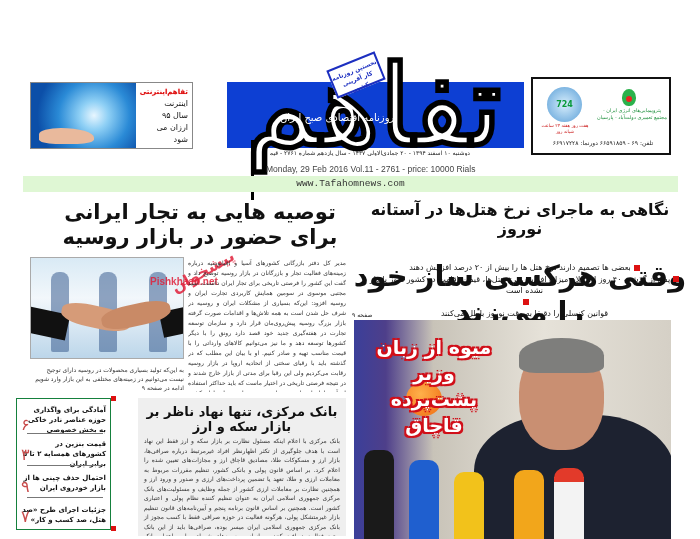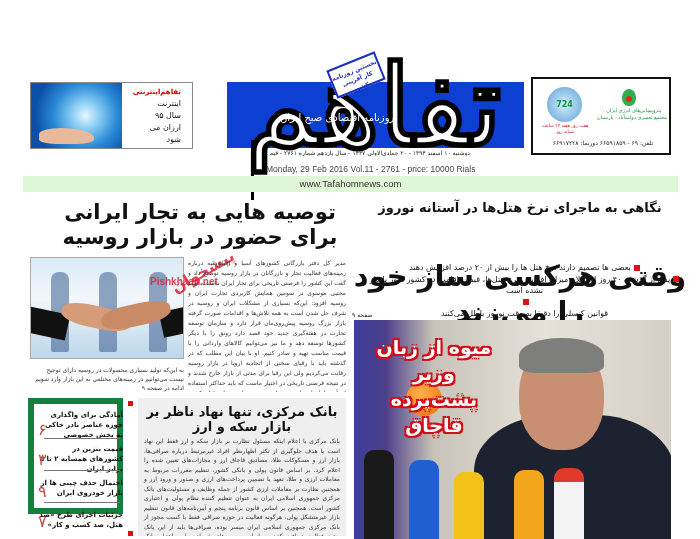--- a/index.html
+++ b/index.html
@@ -13,21 +13,21 @@
   }
   .ad-left .globe {
     width: 105px; height: 100%;
     background: radial-gradient(circle at 60% 50%, #e8f6ff 0%, #8fd0f5 20%, #2a8ad6 50%, #0c4fa8 80%);
     position: relative;
   }
   .ad-left .globe::after {
     content: ""; position: absolute; left: 8px; bottom: 4px; width: 55px; height: 16px;
     background: #e9b99c; border-radius: 40% 60% 30% 30%;
   }
-  .ad-left .txt { flex: 1; direction: rtl; padding: 3px 11px; font-size: 8px; line-height: 12px; }
+  .ad-left .txt { flex: 1; direction: rtl; padding: 3px 4px; font-size: 8px; line-height: 12px; }
   .ad-left .tag { color: #d11; font-weight: bold; font-size: 7px; text-shadow: 0 0 1px #f99; }
 
   .logo-box {
     position: absolute; left: 227px; top: 82px; width: 297px; height: 66px; background: #0d3fd3;
   }
   .logo-glyph {
     position: absolute; left: 246px; top: 50px; font-family: "DejaVu Serif", serif; font-size: 112px;
     font-weight: bold; color: #fff; -webkit-text-stroke: 2px #000; line-height: 1; direction: rtl;
     letter-spacing: -6px;
   }
@@ -67,25 +67,25 @@
   }
   .ad-right .flame::after {
     content: ""; position: absolute; left: 4px; top: 7px; width: 6px; height: 6px; background: #e22; border-radius: 50%;
   }
   .ad-right .brand { position: absolute; left: 64px; top: 28px; width: 70px; font-size: 5px; color: #1d8f3c; direction: rtl; text-align: center; line-height: 7px; }
   .ad-right .phones { position: absolute; left: 6px; top: 60px; width: 128px; font-size: 6px; direction: rtl; text-align: center; color: #222; white-space: nowrap; }
 
   .site-strip {
     position: absolute; left: 23px; top: 176px; width: 655px; height: 16px; background: #dff7d4;
     text-align: center; font-size: 9.5px; line-height: 16px; color: #333;
-    font-family: Liberation Sans, sans-serif;
-  }
-
-  
-  .lead-kicker { position: absolute; left: 360px; top: 200px; width: 320px; text-align: center; direction: rtl; font-size: 13px; font-weight: bold; }
+    font-family: Liberation Mono, monospace;
+  }
+
+  
+  .lead-kicker { position: absolute; left: 360px; top: 200px; width: 320px; text-align: center; direction: rtl; font-size: 16px; font-weight: bold; }
   .lead-title { position: absolute; left: 350px; top: 218px; width: 340px; text-align: center; direction: rtl; font-size: 29px; font-weight: 900; letter-spacing: -1px; line-height: 36px; margin-top: 40px; }
   .lead-bullets { position: absolute; left: 362px; top: 262px; width: 325px; direction: rtl; font-size: 8px; line-height: 11.5px; text-align: center; }
   .lead-bullets .b { display: inline-block; width: 6px; height: 6px; background: #d11; margin-left: 3px; vertical-align: middle; }
   .lead-page { position: absolute; left: 352px; top: 311px; font-size: 6px; direction: rtl; }
 
   .lead-photo {
     position: absolute; left: 354px; top: 320px; width: 317px; height: 219px; overflow: hidden;
     background: linear-gradient(90deg, #3b3f9a 0%, #4e3f8a 10%, #c8c3b8 25%, #e6e2d9 60%, #d5d0c6 100%);
   }
   .lead-photo .suit { position: absolute; left: 120px; top: 95px; width: 200px; height: 140px; background: #1d2230; border-radius: 40% 40% 0 0; }
@@ -110,21 +110,21 @@
   .hands .h2 { position: absolute; left: 70px; top: 46px; width: 70px; height: 22px; background: #c98a66; border-radius: 40%; transform: rotate(-12deg); }
   .hands .sl1 { position: absolute; left: -8px; top: 52px; width: 45px; height: 26px; background: #111; transform: rotate(12deg); }
   .hands .sl2 { position: absolute; left: 130px; top: 50px; width: 40px; height: 26px; background: #111; transform: rotate(-12deg); }
   .watermark { position: absolute; left: 168px; top: 262px; color: #e0203a; font-size: 16px; font-weight: bold; transform: rotate(-30deg); opacity: .85; }
   .watermark-en { position: absolute; left: 150px; top: 276px; color: #e0203a; font-size: 10px; font-weight: bold; opacity: .85; font-family: "Liberation Sans", sans-serif; }
   .left-body { position: absolute; left: 188px; top: 258px; width: 158px; direction: rtl; text-align: justify; font-size: 6px; line-height: 10px; color: #333; height: 134px; overflow: hidden; }
   .left-caption { position: absolute; left: 30px; top: 365px; width: 154px; direction: rtl; font-size: 6px; line-height: 9px; color: #333; }
   .left-cont { position: absolute; left: 30px; top: 384px; width: 154px; direction: rtl; font-size: 6px; color: #333; }
 
   
-  .sidebar { position: absolute; left: 28px; top: 398px; width: 95px; height: 116px; border: 6px solid #15803d; }
+  .sidebar { position: absolute; left: 16px; top: 398px; width: 95px; height: 132px; border: 1px solid #15803d; }
   .sidebar .dot { position: absolute; left: 94px; width: 5px; height: 5px; background: #d11; }
   .sidebar .item { position: absolute; left: 0; width: 93px; direction: rtl; font-size: 7px; font-weight: bold; line-height: 10px; padding: 0 4px; }
   .sidebar .num { position: absolute; left: 4px; color: #c84b4b; font-size: 16px; font-family: "DejaVu Serif", serif; }
   .sidebar hr { position: absolute; left: 10px; width: 76px; border: 0; border-top: 1px solid #777; }
 
   
   .cb-box { position: absolute; left: 138px; top: 398px; width: 208px; height: 138px; background: #efefef; }
   .cb-title { direction: rtl; font-size: 13px; font-weight: 700; text-align: center; padding: 6px 4px 2px; }
   .cb-body { direction: rtl; font-size: 6px; line-height: 9.5px; padding: 0 6px; color: #333; text-align: justify; height: 100px; overflow: hidden; }
   .cb-cont { direction: rtl; font-size: 6px; padding: 3px 6px; color: #333; }

